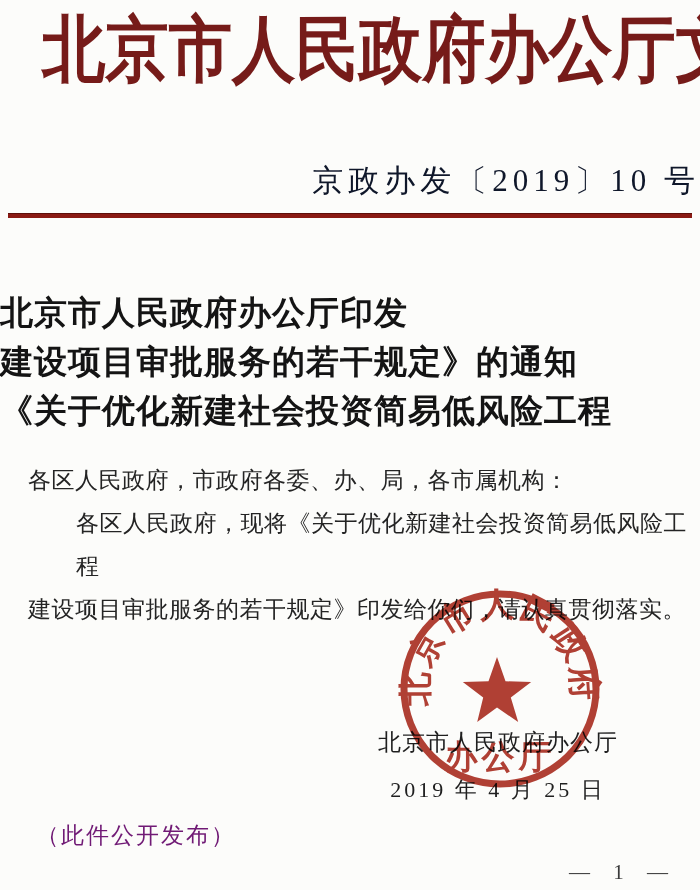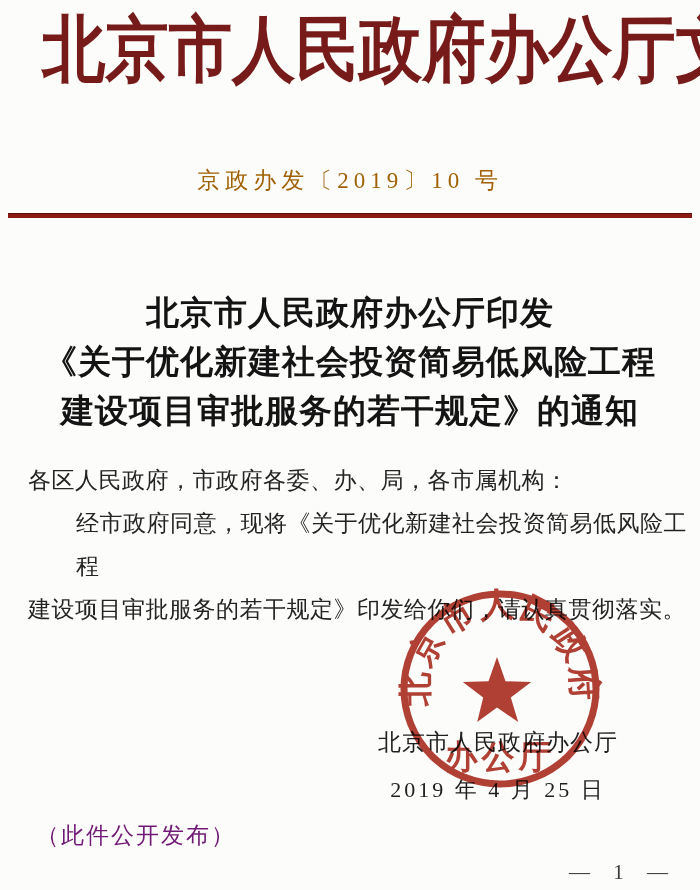--- a/index.html
+++ b/index.html
@@ -15,33 +15,33 @@
   .header-title{
     position:absolute;top:2px;left:0;width:100%;
     text-align:center;white-space:nowrap;
     font-size:72px;font-weight:bold;line-height:96px;
     color:#761b19;
     transform:scaleX(0.88);transform-origin:50% 50%;
     letter-spacing:0px;
   }
   .doc-number{
     position:absolute;top:165px;left:0;width:100%;
-    text-align:center;
-    font-size:23px;line-height:32px;
+    text-align:right;
+    font-size:31px;line-height:32px;
     letter-spacing:5px;
-    color:#a16207;
+    color:#0f172a;
   }
   .red-divider{
     position:absolute;top:213px;left:8px;right:8px;height:4px;
     background:#8a1a13;
     border-top:1px solid #5d0f0a;
   }
   .notice-title{
     position:absolute;top:289px;left:0;width:100%;
-    text-align:center;
+    text-align:left;
     font-size:33px;font-weight:bold;line-height:49px;
     color:#141414;
     letter-spacing:1px;
   }
   .body-text{
     position:absolute;top:459px;left:12px;right:12px;
     font-size:23px;line-height:43px;
     color:#242424;
     letter-spacing:0.5px;
     margin-left:16px;
@@ -83,27 +83,27 @@
 <div class="page">
 
   <div class="header-title">北京市人民政府办公厅文件</div>
 
   <div class="doc-number">京政办发〔2019〕10 号</div>
 
   <div class="red-divider"></div>
 
   <div class="notice-title">
     <div>北京市人民政府办公厅印发</div>
+    <div>建设项目审批服务的若干规定》的通知</div>
     <div>《关于优化新建社会投资简易低风险工程</div>
-    <div>建设项目审批服务的若干规定》的通知</div>
   </div>
 
   <div class="body-text">
     <div class="body-line">各区人民政府，市政府各委、办、局，各市属机构：</div>
-    <div class="body-line indent">经市政府同意，现将《关于优化新建社会投资简易低风险工程</div>
+    <div class="body-line indent">各区人民政府，现将《关于优化新建社会投资简易低风险工程</div>
     <div class="body-line">建设项目审批服务的若干规定》印发给你们，请认真贯彻落实。</div>
   </div>
 
   <div class="sign-block">
     <div class="sign-agency">北京市人民政府办公厅</div>
     <div class="sign-date">2019 年 4 月 25 日</div>
   </div>
 
   <svg class="seal" viewBox="0 0 208 206" xmlns="http://www.w3.org/2000/svg">
     <ellipse cx="104" cy="103" rx="96" ry="95" fill="none" stroke="#ae362a" stroke-width="7"></ellipse>

